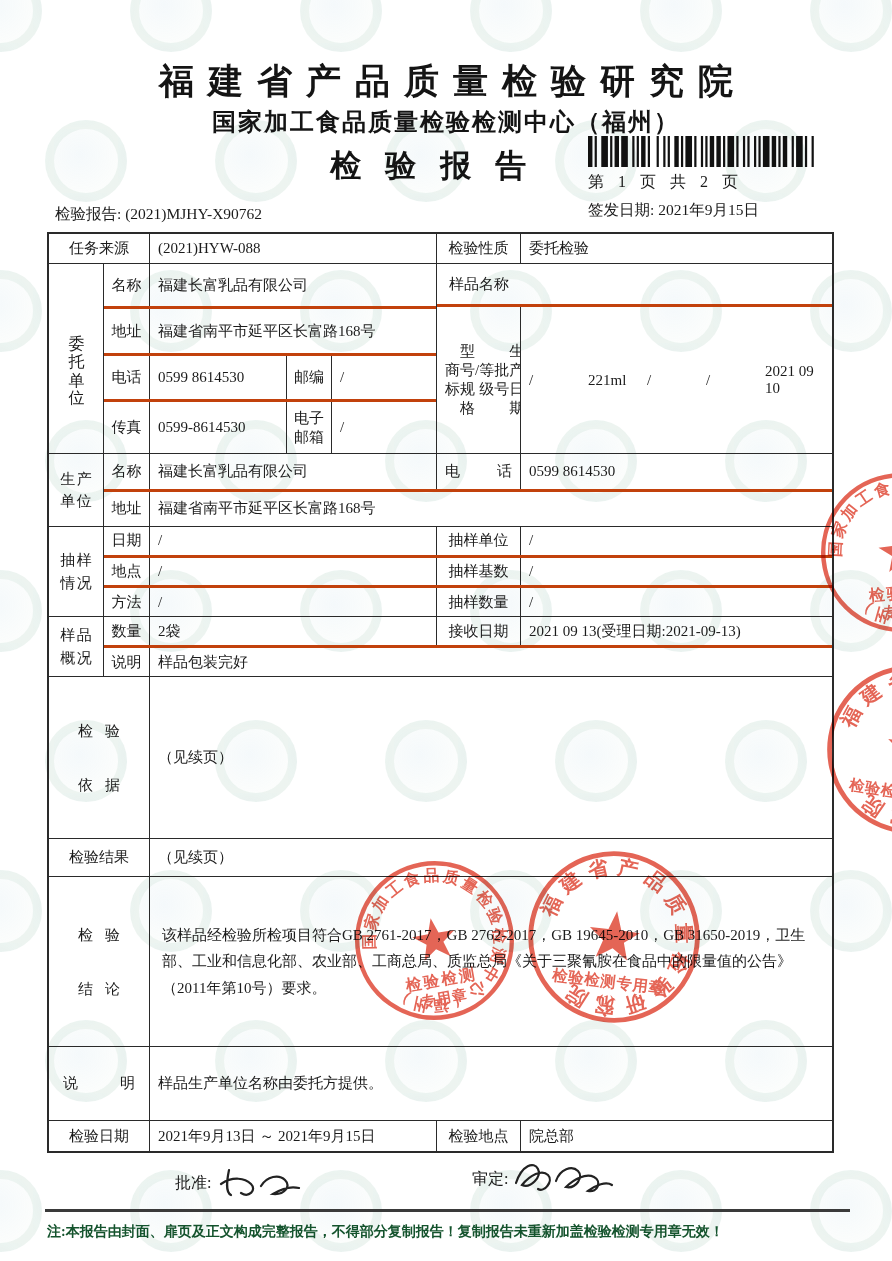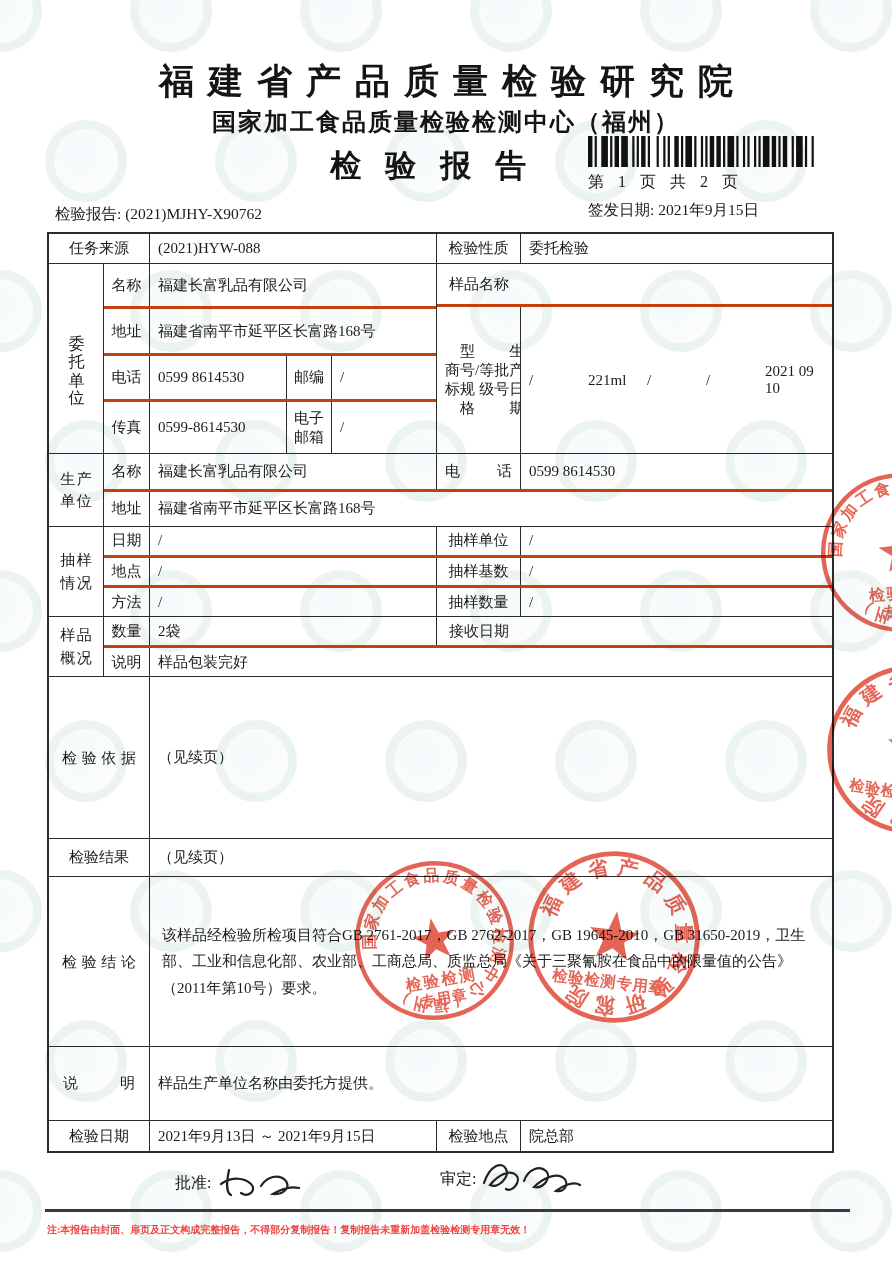--- a/index.html
+++ b/index.html
@@ -35,32 +35,32 @@
   .r:last-child{border-bottom:none;}
   .gcell{width:55px;flex:0 0 55px;display:flex;align-items:center;justify-content:center;
          border-right:1px solid #2a2a2a;box-sizing:border-box;}
   .vlabel{writing-mode:vertical-lr;text-orientation:upright;letter-spacing:1.15em;font-size:16px;}
   .glabel2{width:2.1em;text-align:justify;text-align-last:justify;line-height:1.5;font-size:15px;}
   .w46{flex:0 0 46px;}  .w84{flex:0 0 84px;}  .w101{flex:0 0 101px;}
   .w137{flex:0 0 137px;} .w45{flex:0 0 45px;} .w287{flex:0 0 287px;}
   .fx{flex:1;}
   .spread{justify-content:stretch;}
   .spread > span{display:block;width:100%;text-align:justify;text-align-last:justify;}
-  .biglabel{padding:0 13px;}
+  .biglabel{padding:0 29px;}
   .biglabel > span{display:block;width:100%;text-align:justify;text-align-last:justify;line-height:3.6;}
   .list5{align-items:stretch;justify-content:space-around;padding:3px 8px;}
   .list5 > div{display:flex;align-items:center;flex:1;}
   .list5 > div > span{display:block;width:100%;}
   .just > span{text-align:justify;text-align-last:justify;}
   .conc{line-height:1.75;align-items:center;padding:6px 12px;}
   
   .sig{position:absolute;font-size:16px;display:flex;align-items:center;}
   .sig svg{stroke:#222;fill:none;stroke-width:2.2;stroke-linecap:round;}
   .divider{position:absolute;left:45px;top:1209px;width:805px;height:3px;background:#3a3a3a;}
-  .foot-note{position:absolute;left:47px;top:1223px;width:800px;font-size:10px;font-weight:bold;color:#ef4444;}
+  .foot-note{position:absolute;left:47px;top:1223px;width:800px;font-size:14px;font-weight:bold;color:#14532d;}
   
   .stamp-wrap{position:absolute;pointer-events:none;mix-blend-mode:multiply;opacity:.85;}
   .stamp-wrap svg{display:block;color:#e04a38;}
   .stamp-wrap text{fill:#e04a38;font-weight:bold;font-family:"Liberation Serif",serif;}
 </style>
 </head>
 <body>
 
 <div class="page">
   <div id="wm-layer">
@@ -295,20 +295,21 @@
 
     <div class="band" style="height:60px">
       <div class="gcell">
         <span class="glabel2">样品概况</span>
       </div>
       <div class="stack">
         <div class="r">
           <div class="c ctr w46">数量</div>
           <div class="c w287">2袋</div>
           <div class="c ctr w84">接收日期</div>
+          <div class="c fx">2021 09 13(受理日期:2021-09-13)</div>
         </div>
         <div class="r">
           <div class="c ctr w46">说明</div>
           <div class="c fx">样品包装完好</div>
         </div>
       </div>
     </div>
 
     <div class="band" style="height:162px">
       <div class="c w101 biglabel">
@@ -343,21 +344,21 @@
       <div class="c fx">院总部</div>
     </div>
   </div>
 
   <div class="sig" style="left:175px;top:1162px">
     <span>批准:</span>
     <svg width="100" height="42" viewBox="0 0 100 42">
       <path d="M18,8 C16,18 14,30 20,33 M10,22 C22,14 34,16 40,22 C46,28 38,36 30,31 M50,24 C56,14 68,12 74,18 C80,24 74,33 62,32 C70,27 80,24 88,26"></path>
     </svg>
   </div>
-  <div class="sig" style="left:440px;top:1155px">
+  <div class="sig" style="left:472px;top:1155px">
     <span>审定:</span>
     <svg width="110" height="48" viewBox="0 0 110 48">
       <path d="M8,28 C14,10 26,6 30,14 C34,22 22,34 14,30 C22,20 34,14 40,20 C46,26 36,38 30,34 M48,26 C52,14 64,10 70,16 C76,22 68,34 58,32 C66,24 78,18 86,22 C94,26 90,38 80,36 C88,30 98,26 104,30"></path>
     </svg>
   </div>
 
   <div class="divider"></div>
   <div class="foot-note">注:本报告由封面、扉页及正文构成完整报告，不得部分复制报告！复制报告未重新加盖检验检测专用章无效！</div>
 
   <div class="stamp-wrap" style="left:352px;top:858px;width:165px;height:165px;transform:rotate(-10deg)">

